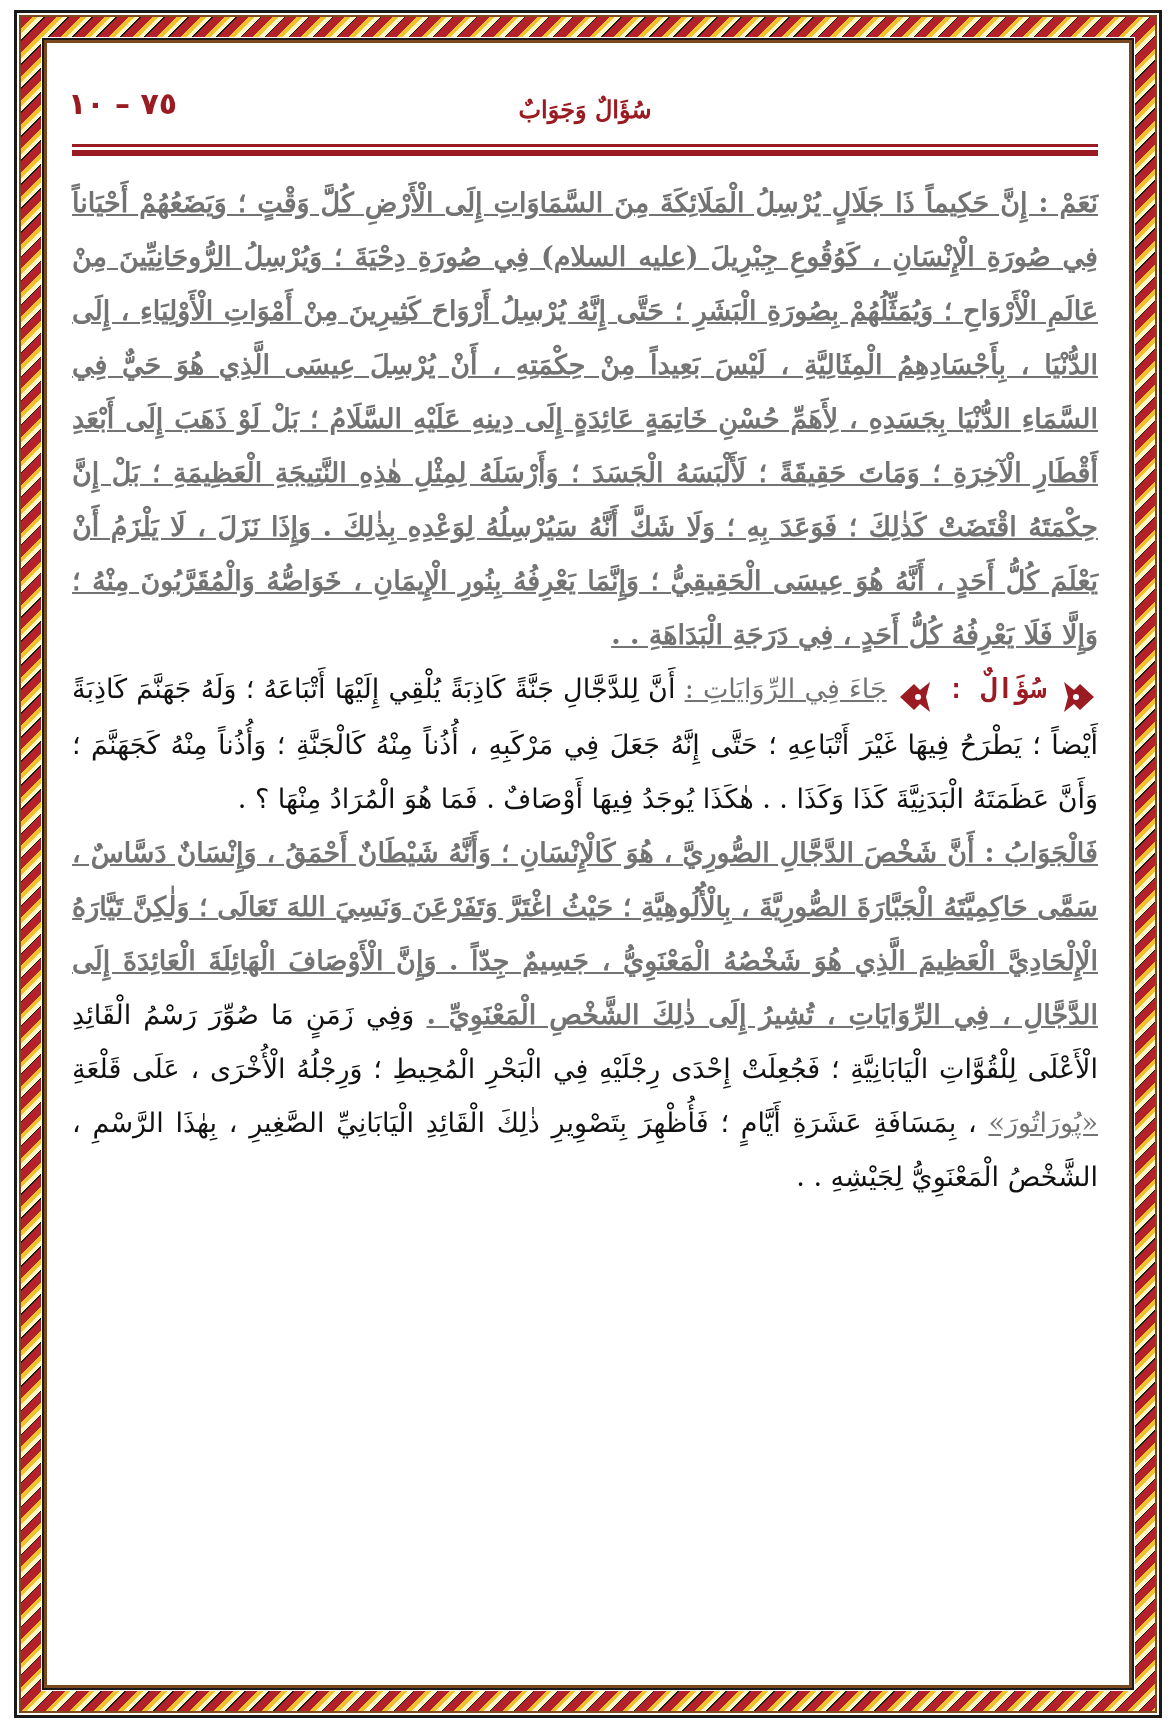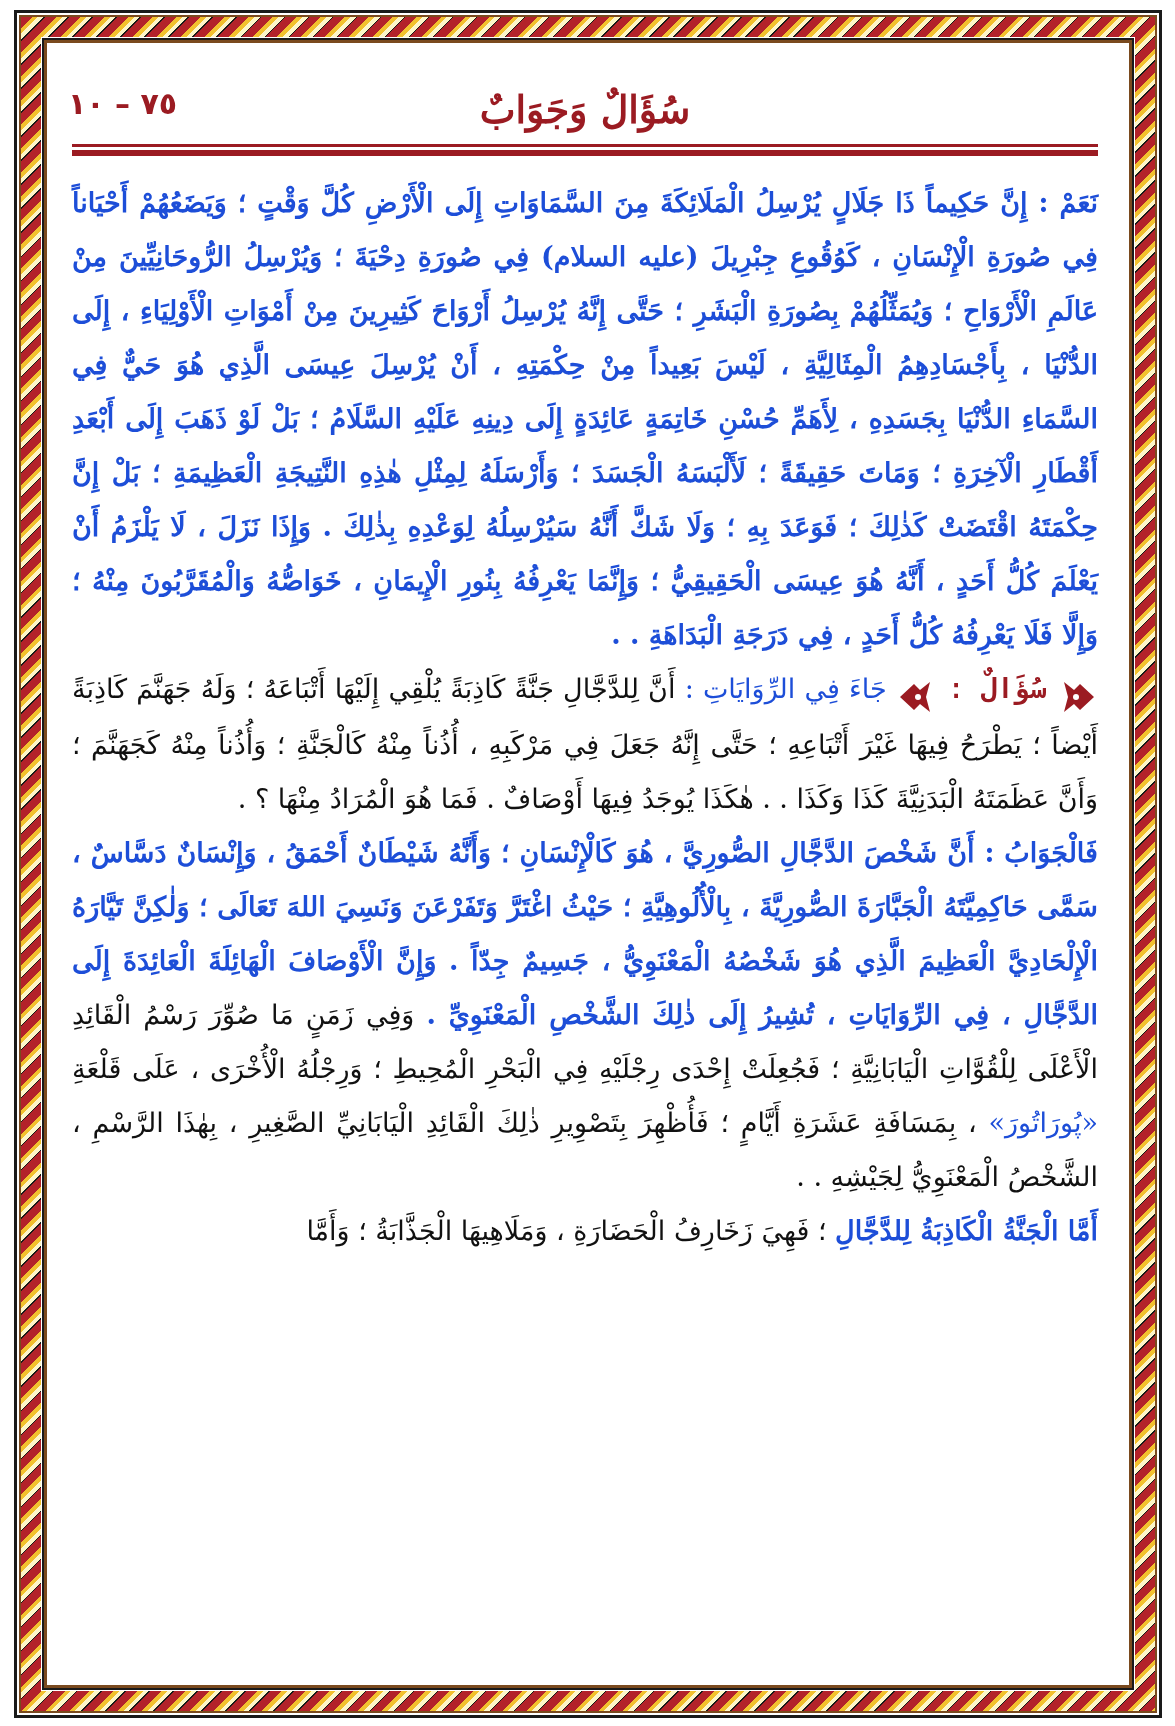--- a/index.html
+++ b/index.html
@@ -26,34 +26,34 @@
     }
     .page {
       position: absolute; left: 60px; top: 80px; width: 1050px; height: 1590px;
       direction: rtl; font-family: "DejaVu Serif", serif; color: #1a1a1a;
     }
     .header {
       position: relative; height: 58px; display: flex; align-items: center;
       justify-content: center;
     }
     .header-title {
-      font-size: 38px; color: #9b1b22; font-weight: bold; letter-spacing: 1px;
+      font-size: 24px; color: #9b1b22; font-weight: bold; letter-spacing: 1px;
     }
     .header-page {
       position: absolute; left: 8px; top: 6px; direction: ltr;
       font-size: 30px; color: #9b1b22; font-weight: bold; font-family: "DejaVu Sans", sans-serif;
     }
     .rule-thin { height: 3px; background: #9b1b22; margin: 6px 12px 0 12px; }
     .rule-thick { height: 6px; background: #9b1b22; margin: 3px 12px 0 12px; }
     .body-text {
       margin-top: 20px; padding: 0 12px; font-size: 27px; line-height: 54px;
       text-align: justify; text-align-last: right;
     }
     .para { margin: 0; }
-    .red { color: #1d4ed8; font-weight: bold; }
+    .red { color: #737373; font-weight: bold; text-decoration: underline; }
     .black { color: #111111; }
     .q-label { color: #9b1b22; font-weight: bold; font-family: Liberation Mono, monospace; }
     .q-ornament {
       display: inline-block; width: 44px; height: 30px; vertical-align: middle;
       margin: 0 4px;
     }
     .q-ornament svg { width: 44px; height: 30px; }
     .bottom-gap { height: 8px; }
   </style>
 </head>
@@ -92,19 +92,15 @@
       <span class="black">أَنَّ لِلدَّجَّالِ جَنَّةً كَاذِبَةً يُلْقِي إِلَيْهَا أَتْبَاعَهُ ؛ وَلَهُ جَهَنَّمَ كَاذِبَةً أَيْضاً ؛ يَطْرَحُ فِيهَا غَيْرَ أَتْبَاعِهِ ؛ حَتَّى إِنَّهُ جَعَلَ فِي مَرْكَبِهِ ، أُذُناً مِنْهُ كَالْجَنَّةِ ؛ وَأُذُناً مِنْهُ كَجَهَنَّمَ ؛ وَأَنَّ عَظَمَتَهُ الْبَدَنِيَّةَ كَذَا وَكَذَا . . هٰكَذَا يُوجَدُ فِيهَا أَوْصَافٌ . فَمَا هُوَ الْمُرَادُ مِنْهَا ؟ .</span>
     </p>
 
     <p class="para">
       <span class="red">فَالْجَوَابُ : أَنَّ شَخْصَ الدَّجَّالِ الصُّورِيَّ ، هُوَ كَالْإِنْسَانِ ؛ وَأَنَّهُ شَيْطَانٌ أَحْمَقُ ، وَإِنْسَانٌ دَسَّاسٌ ، سَمَّى حَاكِمِيَّتَهُ الْجَبَّارَةَ الصُّورِيَّةَ ، بِالْأُلُوهِيَّةِ ؛ حَيْثُ اغْتَرَّ وَتَفَرْعَنَ وَنَسِيَ اللهَ تَعَالَى ؛ وَلٰكِنَّ تَيَّارَهُ الْإِلْحَادِيَّ الْعَظِيمَ الَّذِي هُوَ شَخْصُهُ الْمَعْنَوِيُّ ، جَسِيمٌ جِدّاً . وَإِنَّ الْأَوْصَافَ الْهَائِلَةَ الْعَائِدَةَ إِلَى الدَّجَّالِ ، فِي الرِّوَايَاتِ ، تُشِيرُ إِلَى ذٰلِكَ الشَّخْصِ الْمَعْنَوِيِّ .</span>
       <span class="black">وَفِي زَمَنٍ مَا صُوِّرَ رَسْمُ الْقَائِدِ الْأَعْلَى لِلْقُوَّاتِ الْيَابَانِيَّةِ ؛ فَجُعِلَتْ إِحْدَى رِجْلَيْهِ فِي الْبَحْرِ الْمُحِيطِ ؛ وَرِجْلُهُ الْأُخْرَى ، عَلَى قَلْعَةِ</span>
       <span class="red" style="font-weight:normal">«پُورَاتُورَ»</span>
       <span class="black">، بِمَسَافَةِ عَشَرَةِ أَيَّامٍ ؛ فَأُظْهِرَ بِتَصْوِيرِ ذٰلِكَ الْقَائِدِ الْيَابَانِيِّ الصَّغِيرِ ، بِهٰذَا الرَّسْمِ ، الشَّخْصُ الْمَعْنَوِيُّ لِجَيْشِهِ . .</span>
     </p>
 
-    <p class="para">
-      <span class="red">أَمَّا الْجَنَّةُ الْكَاذِبَةُ لِلدَّجَّالِ</span>
-      <span class="black">؛ فَهِيَ زَخَارِفُ الْحَضَارَةِ ، وَمَلَاهِيهَا الْجَذَّابَةُ ؛ وَأَمَّا</span>
-    </p>
     <div class="bottom-gap"></div>
   </div>
 </div>
 
 </body></html>

